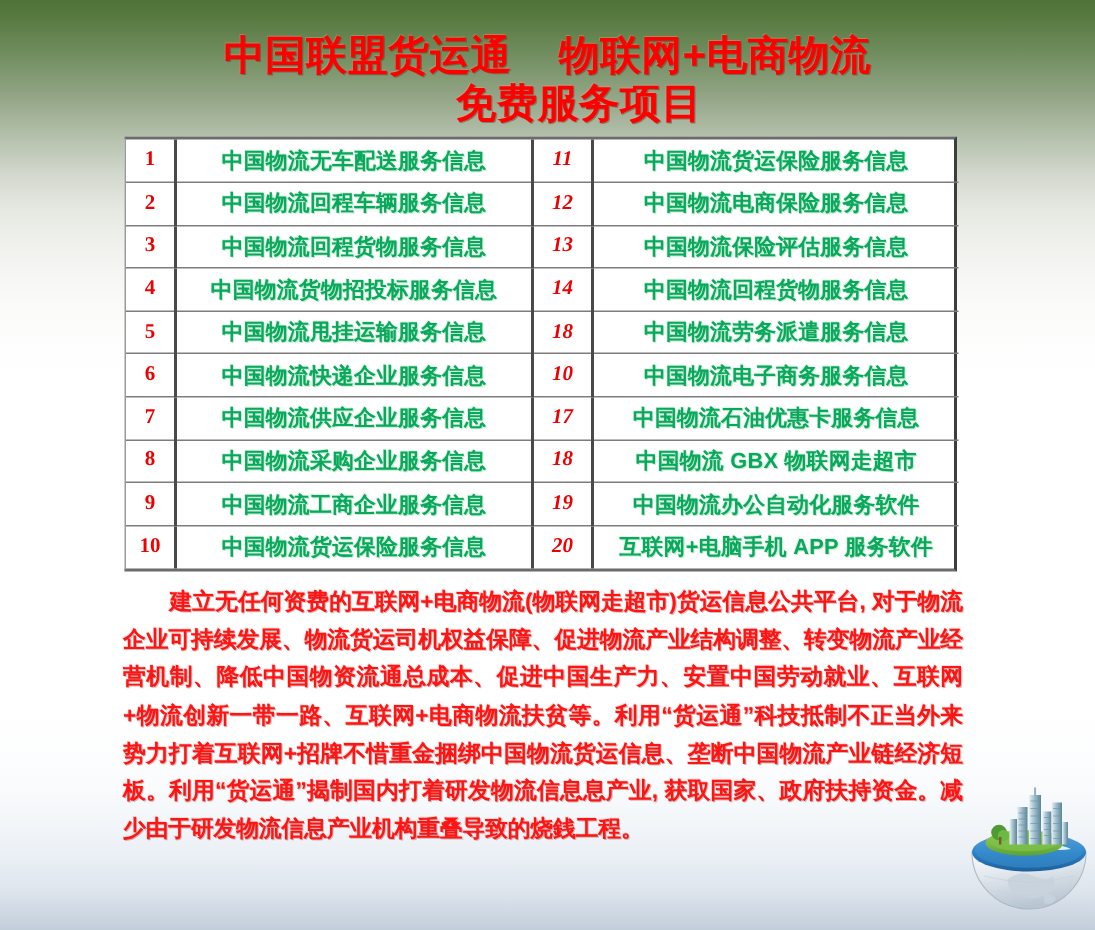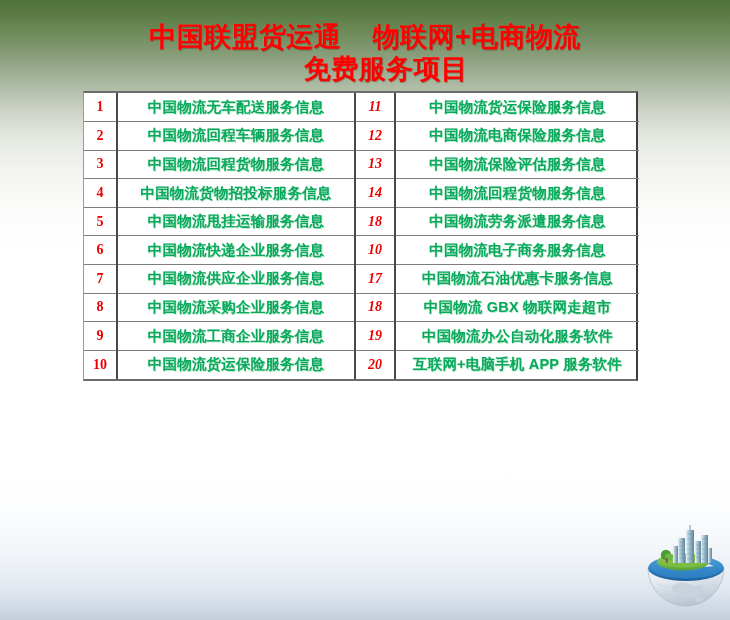--- a/index.html
+++ b/index.html
@@ -215,20 +215,21 @@
           <tr>
             <td class="col-num">10</td>
             <td class="col-txt left">中国物流货运保险服务信息</td>
             <td class="col-num right-half">20</td>
             <td class="col-txt right">互联网+电脑手机 APP 服务软件</td>
           </tr>
         </tbody>
     </table>
   </div>
 
+  <div class="para">建立无任何资费的互联网+电商物流(物联网走超市)货运信息公共平台, 对于物流企业可持续发展、物流货运司机权益保障、促进物流产业结构调整、转变物流产业经营机制、降低中国物资流通总成本、促进中国生产力、安置中国劳动就业、互联网+物流创新一带一路、互联网+电商物流扶贫等。利用“货运通”科技抵制不正当外来势力打着互联网+招牌不惜重金捆绑中国物流货运信息、垄断中国物流产业链经济短板。利用“货运通”揭制国内打着研发物流信息息产业, 获取国家、政府扶持资金。减少由于研发物流信息产业机构重叠导致的烧銭工程。</div>
 
   <div class="globe">
     <svg width="88" height="90" viewBox="0 0 88 90" xmlns="http://www.w3.org/2000/svg">
       <defs>
         <linearGradient id="gWater" x1="0" y1="0" x2="0" y2="1">
           <stop offset="0%" stop-color="#6fb3e0"></stop>
           <stop offset="55%" stop-color="#2a7fc4"></stop>
           <stop offset="100%" stop-color="#1d5f9c"></stop>
         </linearGradient>
         <linearGradient id="gLower" x1="0" y1="0" x2="0.3" y2="1">

